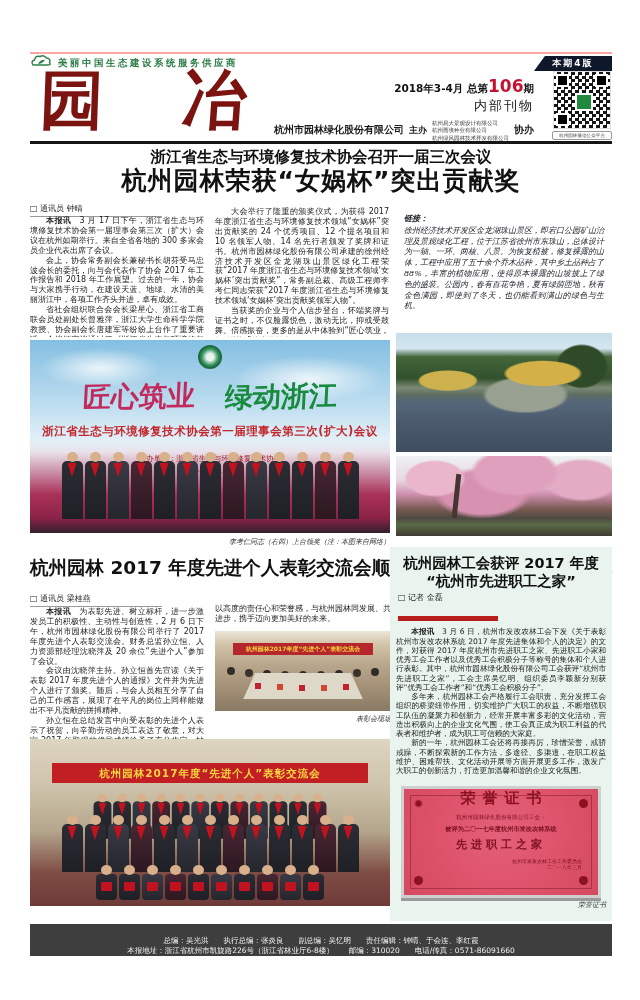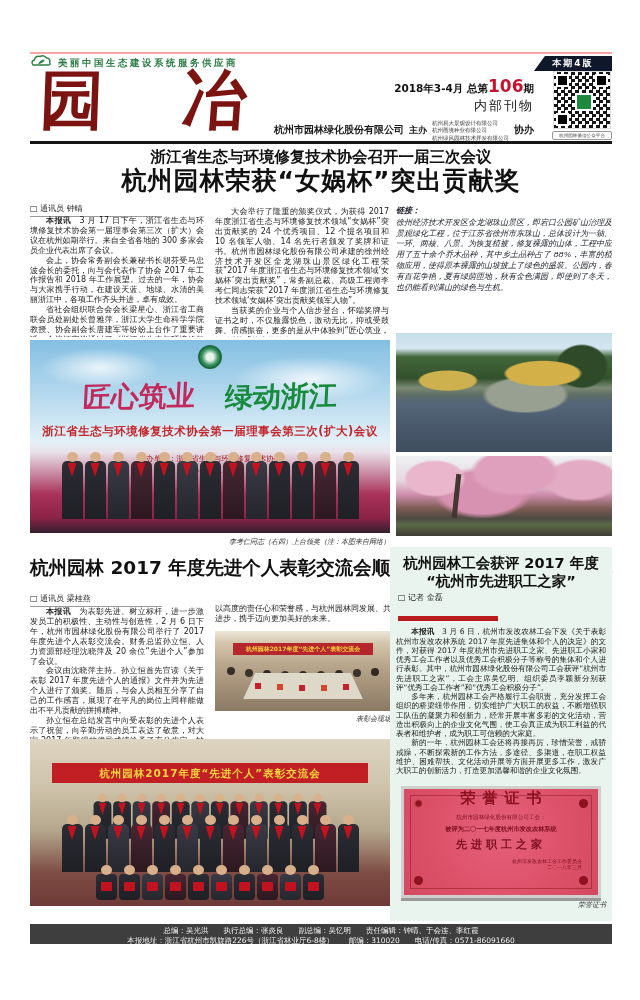--- a/index.html
+++ b/index.html
@@ -50,21 +50,21 @@
     padding-bottom:2px;width:132px;}
   .byline1{left:30px;top:203px;}
 
   
   .btxt p{margin:0;text-indent:2em;text-align:justify;font-size:8px;line-height:1.24;color:#1b1b1b;}
   .btxt .lead{font-weight:bold;}
   .col1{position:absolute;left:30px;top:216px;width:174px;height:121px;overflow:hidden;}
   .col2{position:absolute;left:215px;top:207px;width:174px;height:130px;overflow:hidden;}
   .col3{position:absolute;left:396px;top:205px;width:216px;height:126px;overflow:hidden;
     font-family:"DejaVu Serif","Liberation Serif",serif;}
-  .col3 p{font-style:italic;font-size:8px;line-height:1.35;text-align:justify;margin:0;color:#20242c;}
+  .col3 p{font-style:italic;font-size:8px;line-height:1.35;text-align:justify;margin:8px;color:#20242c;}
   .col3 .link-label{font-weight:bold;font-style:italic;display:block;text-indent:0;margin-bottom:2px;}
 
   .cap{font-size:7px;color:#333;text-align:right;font-style:italic;
     font-family:"DejaVu Serif","Liberation Serif",serif;}
 
   
   .photoA{position:absolute;left:396px;top:333px;width:216px;height:119px;
     background:
       radial-gradient(60px 20px at 68% 34%, #d3b148 0 60%, transparent 66%),
       radial-gradient(46px 16px at 24% 40%, #cdb14e 0 60%, transparent 66%),
@@ -168,22 +168,22 @@
     font-weight:bold;font-size:15px;letter-spacing:7px;color:#8c1220;text-indent:7px;}
   .cert-to{margin-top:6px;text-align:center;font-size:5.6px;color:#7d1020;}
   .cert-line{margin-top:3px;text-align:center;font-size:6.2px;color:#7d1020;font-weight:bold;}
   .cert-award{margin-top:3px;text-align:center;font-size:11px;font-weight:bold;color:#7d1020;
     letter-spacing:4px;font-family:"DejaVu Serif","Liberation Serif",serif;}
   .cert-issuer,.cert-date{text-align:right;font-size:5px;color:#7d1020;margin-right:16px;}
   .cert-issuer{margin-top:6px;}
   .cert-cap{margin-top:5px;text-align:right;}
 
   
-  .footer{position:absolute;left:30px;top:924px;width:582px;height:20px;background:#3e3e3e;
-    color:#f2f2f2;text-align:center;box-sizing:border-box;padding-top:2px;}
+  .footer{position:absolute;left:30px;top:924px;width:582px;height:32px;background:#3e3e3e;
+    color:#f2f2f2;text-align:center;box-sizing:border-box;padding-top:12px;}
   .footer div{font-size:7.5px;line-height:10px;white-space:nowrap;}
 </style>
 </head>
 <body>
 
 <div class="page">
 
   <div class="banner">
     <span>
       <svg width="22" height="14" viewBox="0 0 22 14">

